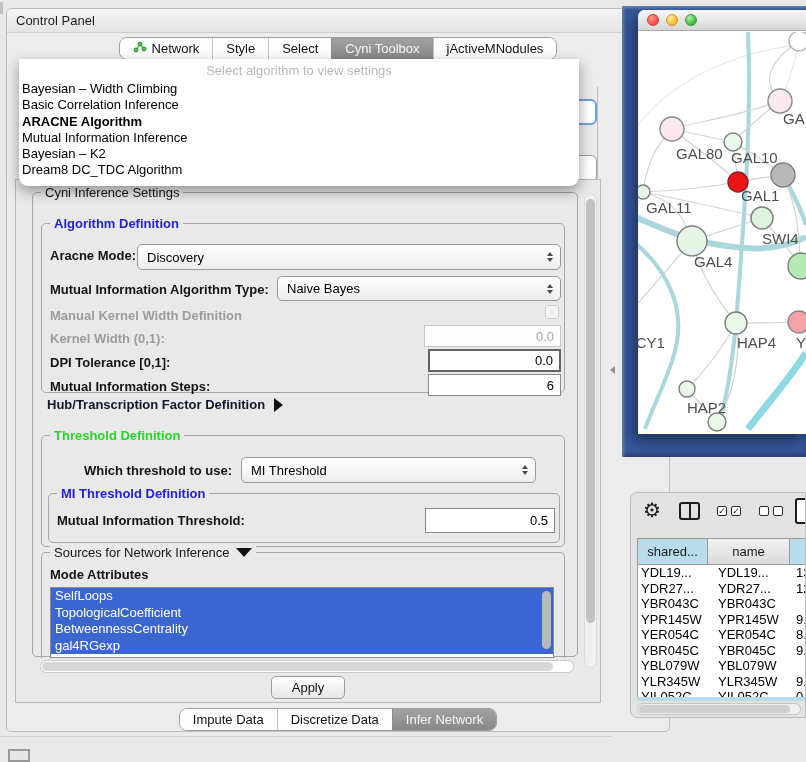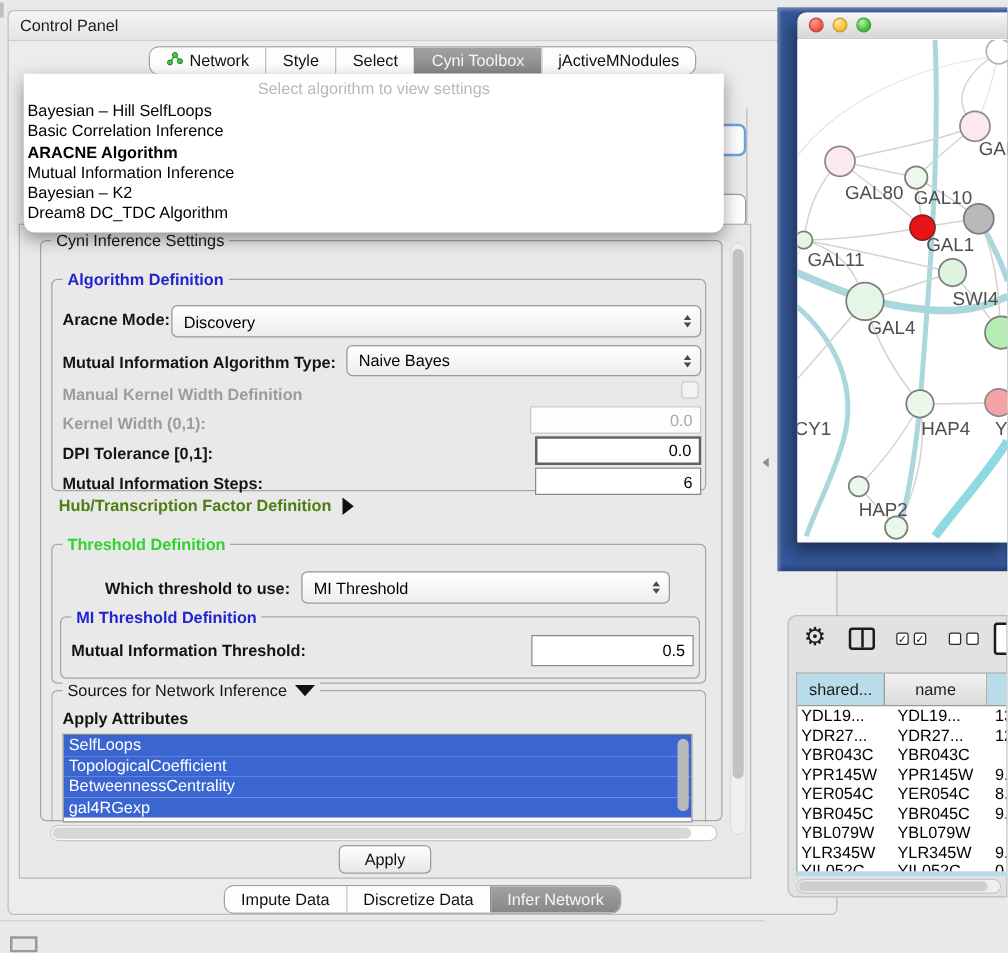--- a/index.html
+++ b/index.html
@@ -63,21 +63,21 @@
   .list-thumb{position:absolute;width:9px;border-radius:5px;background:#b9b9b9;}
   .hpill{position:absolute;left:24px;top:480px;width:534px;height:13px;border:1px solid #c9c9c9;border-radius:7px;background:#fff;}
   .hpill .thumb{position:absolute;left:1px;top:1px;bottom:1px;width:96%;background:#d7d7d7;border-radius:6px;}
   .vscroll{position:absolute;left:568px;top:14px;width:13px;height:474px;background:#f0f0f0;border:1px solid #dcdcdc;border-radius:7px;}
   .vscroll .thumb{position:absolute;left:1px;right:1px;top:4px;height:424px;background:#c2c2c2;border-radius:6px;}
   .apply-btn{position:absolute;left:50%;transform:translateX(-50%);top:496px;width:74px;height:23px;
     border:1px solid #9b9b9b;border-radius:5px;background:linear-gradient(#ffffff,#e7e7e7);
     font-size:13px;color:#111;display:flex;align-items:center;justify-content:center;}
 
   
-  .hub-row{position:absolute;display:flex;align-items:center;gap:9px;font-size:13px;font-weight:bold;color:#4d7c0f;text-align:right;}
+  .hub-row{position:absolute;display:flex;align-items:center;gap:9px;font-size:13px;font-weight:bold;color:#0f172a;text-align:right;}
 
   
   .network-frame{position:absolute;left:622px;top:6px;width:184px;height:451px;background:#35589c;
     box-shadow:inset 2px 2px 3px rgba(255,255,255,0.28), inset 0 -3px 4px rgba(0,0,0,0.28);}
   .net-window{position:absolute;left:16px;top:4px;width:168px;height:424px;background:#fff;
     border-radius:7px 0 0 0;box-shadow:-4px 7px 14px rgba(0,0,0,0.45);}
   .net-titlebar{position:absolute;left:0;top:0;right:0;height:21px;background:linear-gradient(#f7f7f7,#d6d6d6);
     border-bottom:1px solid #a8a8a8;border-radius:7px 0 0 0;display:flex;align-items:center;gap:7px;padding-left:9px;}
   .tl{width:12px;height:12px;border-radius:50%;}
   .tl.red{background:radial-gradient(circle at 35% 30%,#ff9d96,#f8544a 60%,#d6362c);border:1px solid #c24237;}
@@ -164,21 +164,21 @@
       </div>
     </div>
 
     <div class="frag-line"></div>
     <div class="frag-combo1"></div>
     <div class="frag-combo2"></div>
 
     <div class="dropdown">
       <div class="dd-prompt">Select algorithm to view settings</div>
       <div>
-          <div class="dd-item">Bayesian – Hill SelfLoops</div>
+          <div class="dd-item">Bayesian – Width Climbing</div>
           <div class="dd-item">Basic Correlation Inference</div>
           <div class="dd-item bold">ARACNE Algorithm</div>
           <div class="dd-item">Mutual Information Inference</div>
           <div class="dd-item">Bayesian – K2</div>
           <div class="dd-item">Dream8 DC_TDC Algorithm</div>
         </div>
     </div>
 
     <div class="outer-panel">
 
@@ -249,21 +249,21 @@
               <span>0.5</span>
             </div>
           </div>
         </div>
 
         <div class="group no-bottom" style="left:8px;top:359px;width:524px;height:106px;">
           <div class="legend">
             <span>Sources for Network Inference</span>
             <span class="tri-downbig"></span>
           </div>
-          <div class="flabel" style="left:8px;top:14px;">Apply Attributes</div>
+          <div class="flabel" style="left:8px;top:14px;">Mode Attributes</div>
           <div class="attr-list" style="left:8px;top:34px;width:504px;height:71px;">
               <div class="attr-item">SelfLoops</div>
               <div class="attr-item">TopologicalCoefficient</div>
               <div class="attr-item">BetweennessCentrality</div>
               <div class="attr-item">gal4RGexp</div>
             </div>
           <div class="list-thumb" style="left:500px;top:38px;height:58px;"></div>
         </div>
       </div>
 

